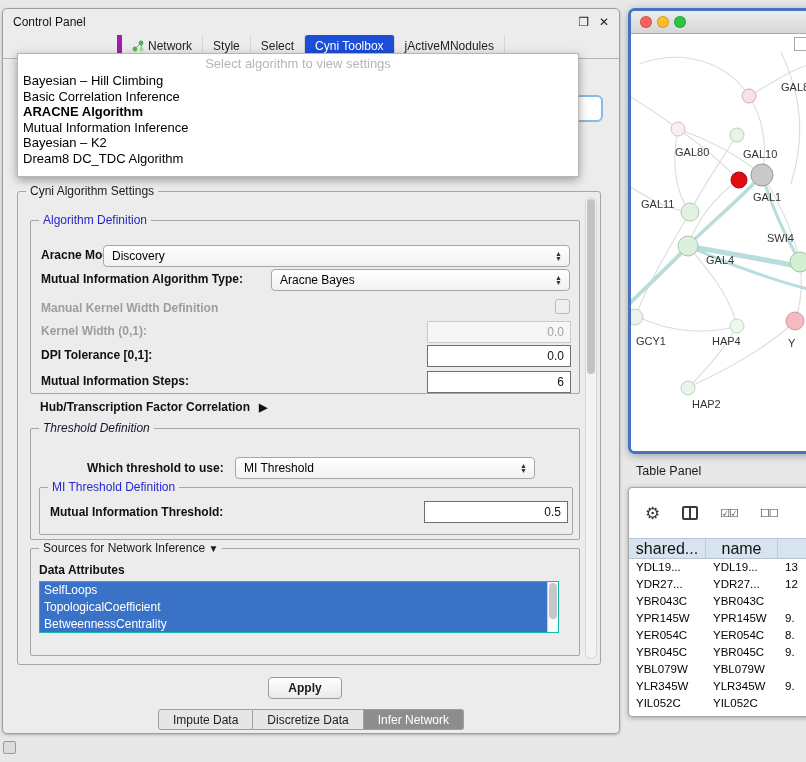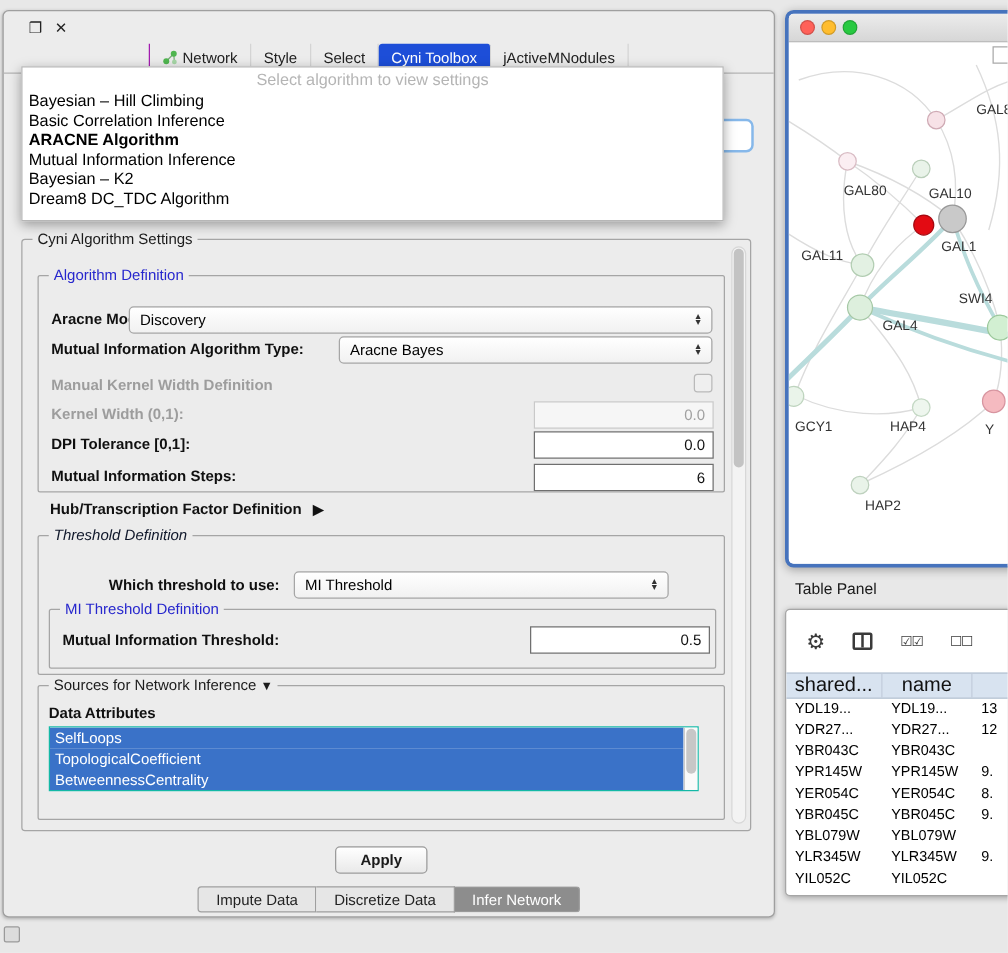--- a/index.html
+++ b/index.html
@@ -20,21 +20,21 @@
   .titlebar { height:26px; display:flex; align-items:center; padding:0 10px; font-size:12px; }
   .titlebar .title { flex:1; color:#111; }
   .win-btn { color:#222; font-size:12px; margin-left:10px; }
 
   .tabbar {
     position:absolute; left:0; right:0; top:26px; height:24px;
     border-bottom:1px solid #b4b4b4; display:flex; justify-content:center;
     align-items:flex-end; font-size:12px;
   }
   .tab { padding:4px 10px 5px; display:flex; align-items:center; gap:4px; color:#222; border-right:1px solid #d4d4d4; }
-  .tab:first-child { border-left:1px solid #a21caf; }
+  .tab:first-child { border-left:5px solid #a21caf; }
   .tab.active { background:#1d4ed8; color:#fff; border-radius:3px 3px 0 0; }
 
   
   .popup {
     position:absolute; left:14px; top:44px; width:562px; height:124px;
     background:#fff; border:1px solid #b6b6b6; z-index:30;
     box-shadow:0 3px 9px rgba(0,0,0,.35); padding-top:1px;
   }
   .popup .ph { text-align:center; color:#b5b5b5; font-size:13px; height:18px; line-height:18px; }
   .popup-item { font-size:13px; height:15.5px; line-height:15.5px; padding-left:5px; color:#000; }
@@ -138,20 +138,21 @@
   .td { font-size:11.5px; line-height:17px; padding-left:7px; white-space:nowrap; overflow:hidden; color:#000; }
   .td.c0 { width:77px; } .td.c1 { width:72px; } .td.c2 { flex:1; }
 
   .mini-icon { position:absolute; left:3px; top:741px; width:13px; height:13px; background:#dcdcdc; border:1px solid #9a9a9a; border-radius:2px; }
 </style>
 </head>
 <body>
 
 <div id="control-panel">
   <div class="titlebar">
+    <span class="title">Control Panel</span>
     <span class="win-btn">❐</span>
     <span class="win-btn">✕</span>
   </div>
 
   <div class="tabbar">
       <div class="tab">
         <span style="display:inline-flex;">
           <svg width="12" height="12" viewBox="0 0 12 12">
             <path d="M3 9L9 3M9 3L9.5 9.5" stroke="#7cab7c" stroke-width="1" fill="none"></path>
             <circle cx="3" cy="9" r="2.4" fill="#4fb54f"></circle>
@@ -219,21 +220,21 @@
       <div class="field dis" style="left:396px; top:100px; width:144px;">0.0</div>
 
       <span class="lbl" style="left:10px; top:127px;">DPI Tolerance [0,1]:</span>
       <div class="field" style="left:396px; top:124px; width:144px;">0.0</div>
 
       <span class="lbl" style="left:10px; top:153px;">Mutual Information Steps:</span>
       <div class="field" style="left:396px; top:150px; width:144px;">6</div>
     </div>
 
     <div class="hub-row">
-      <span>Hub/Transcription Factor Definition</span>
+      <span>Hub/Transcription Factor Correlation</span>
       <span class="hub-tri">▶</span>
     </div>
 
     <div class="titled-box thresh">
       <span class="box-legend green">Threshold Definition</span>
 
       <span class="lbl" style="left:56px; top:32px;">Which threshold to use:</span>
       <div class="combo" style="left:204px; top:28px; width:300px;">
         <span>MI Threshold</span>
         <span class="arrows">

